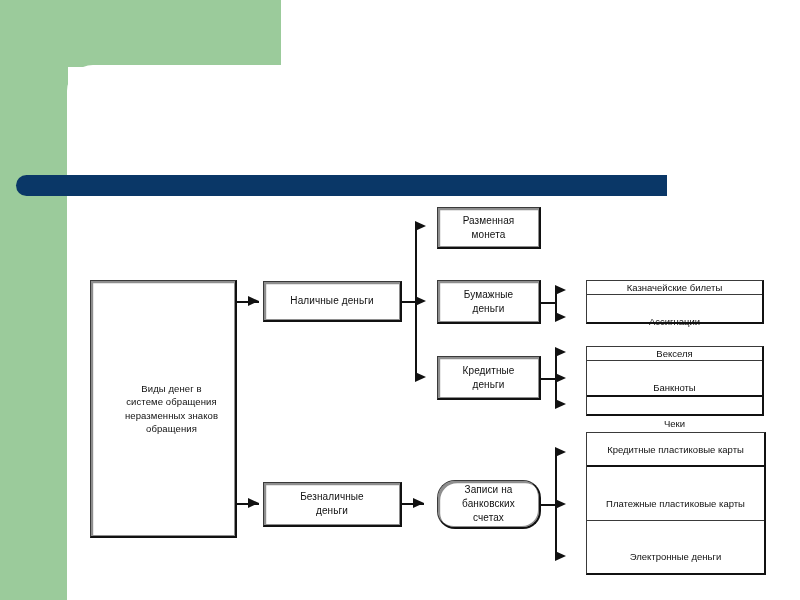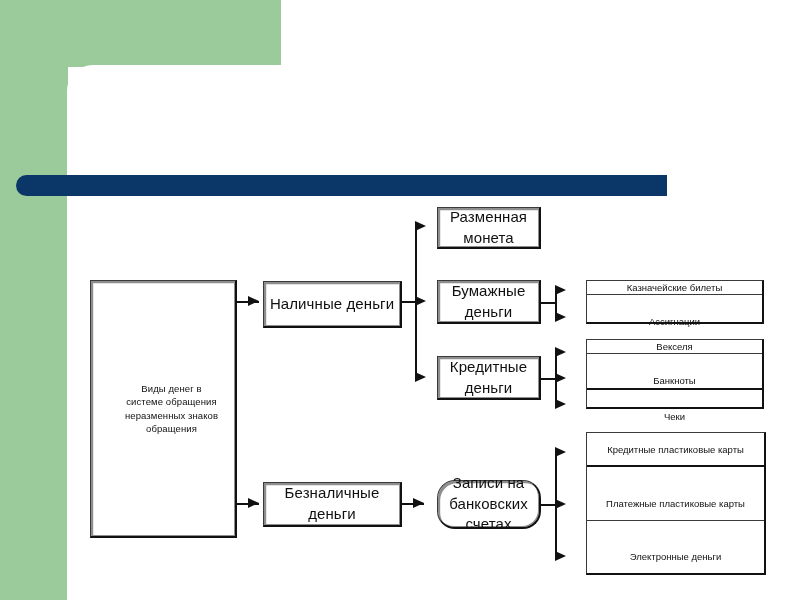--- a/index.html
+++ b/index.html
@@ -63,21 +63,21 @@
   .node {
     position: absolute;
     box-sizing: border-box;
     background: #ffffff;
     border: 1px solid #3a3a3a;
     box-shadow: 2.2px 2.2px 0 0 #8e8e8e inset, -1px -1px 0 0 #8e8e8e inset;
     display: flex;
     align-items: center;
     justify-content: center;
     text-align: center;
-    font-size: 15px;
+    font-size: 10px;
     color: #101010;
     line-height: 1.38;
     padding: 1px 3px;
     letter-spacing: 0.1px;
   }
   .node.bold-bottom {
     border-bottom: 2px solid #111111;
     border-right: 2px solid #111111;
   }
   .node span { display: block; }
@@ -152,21 +152,21 @@
         <span>обращения</span>
       </div>
     </div>
 
     <div class="hline" style="left:237px; top:301px; width:22px;"></div>
     <div class="arrow" style="left:248px; top:296px;"></div>
 
     <div class="hline" style="left:237px; top:503px; width:22px;"></div>
     <div class="arrow" style="left:248px; top:498px;"></div>
 
-    <div class="node bold-bottom" style="left:263px; top:281px; width:139px; height:47px;">
+    <div class="node bold-bottom" style="left:263px; top:281px; width:139px; height:41px;">
       <div>
         <span>Наличные деньги</span>
       </div>
     </div>
 
     <div class="node bold-bottom" style="left:263px; top:482px; width:139px; height:45px;">
       <div>
         <span>Безналичные</span>
         <span>деньги</span>
       </div>
@@ -214,21 +214,21 @@
 
     <div class="stack" style="left:586px; top:280px; width:178px; height:44px;">
       <div class="cell">
         <span>Казначейские билеты</span>
       </div>
       <div class="cell">
         <span>Ассигнации</span>
       </div>
     </div>
 
-    <div class="stack" style="left:586px; top:339px; width:178px; height:70px;">
+    <div class="stack" style="left:586px; top:346px; width:178px; height:70px;">
       <div class="cell">
         <span>Векселя</span>
       </div>
       <div class="cell" style="border-bottom:2px solid #111;">
         <span>Банкноты</span>
       </div>
       <div class="cell">
         <span>Чеки</span>
       </div>
     </div>

